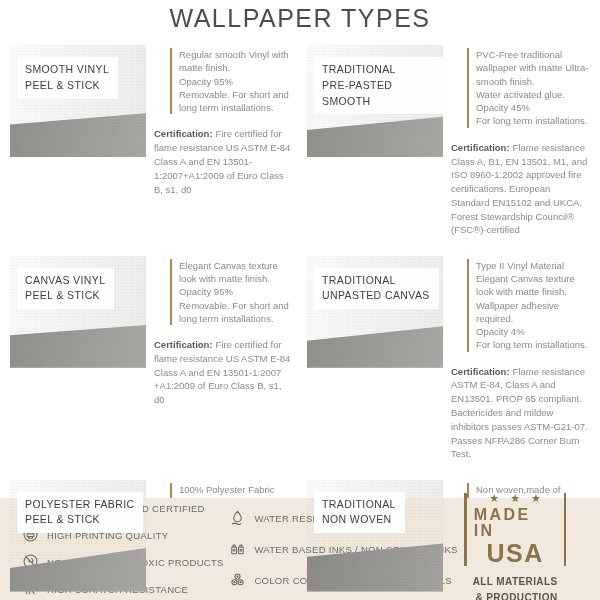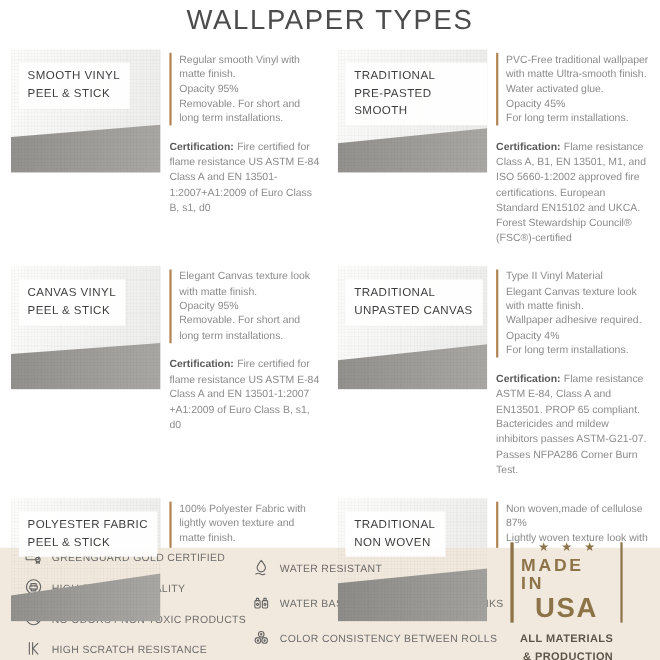--- a/index.html
+++ b/index.html
@@ -38,21 +38,21 @@
   .panel:nth-child(5) .photo::after{clip-path:polygon(0 79%,100% 61%,100% 100%,0 100%);}
   .panel:nth-child(6) .photo::after{clip-path:polygon(0 69%,100% 57%,100% 100%,0 100%);background:linear-gradient(100deg,#8a8985,#a3a29e);}
   .photo-label{
     position:absolute;z-index:3;top:12px;left:7px;max-width:115px;
     background:rgba(255,255,255,.93);padding:5px 9px 5px 8px;
     font-size:10.5px;line-height:1.5;color:#3e3e3e;letter-spacing:.4px;
     white-space:pre-line;font-weight:500;
   }
   .textcol{flex:1;padding-top:1px;min-width:0;}
   .desc{
-    border-left:2px solid #b08350;padding-left:7px;margin:2px 0 13px 0;
+    border-left:2px solid #b08350;padding-left:7px;margin:2px 0 13px 16px;
     font-size:9.5px;line-height:1.4;color:#8b8b8b;white-space:pre-line;
   }
   .cert{font-size:9.5px;line-height:1.45;color:#8b8b8b;}
   .cert-label{font-weight:bold;color:#595959;margin-right:3px;}
   .cert-text{white-space:pre-line;}
   .footer{
     position:absolute;left:0;right:0;bottom:0;height:102px;background:#f1e9dd;
     display:flex;align-items:center;box-sizing:border-box;padding-left:22px;
   }
   .fcol{display:flex;flex-direction:column;justify-content:center;}
@@ -93,21 +93,21 @@
   <div class="panel">
     <div class="photo">
       <div class="photo-label">TRADITIONAL
 PRE-PASTED SMOOTH</div>
     </div>
     <div class="textcol">
       <p class="desc">PVC-Free traditional wallpaper with matte Ultra-smooth finish.
 Water activated glue.
 Opacity 45%
 For long term installations.</p>
-      <p class="cert"><span class="cert-label">Certification:</span><span class="cert-text">Flame resistance Class A, B1, EN 13501, M1, and ISO 5660-1:2002 approved fire certifications. European Standard EN15102 and UKCA. Forest Stewardship Council® (FSC®)-certified</span></p>
+      <p class="cert"><span class="cert-label">Certification:</span><span class="cert-text">Flame resistance Class A, B1, EN 13501, M1, and ISO 8960-1:2002 approved fire certifications. European Standard EN15102 and UKCA. Forest Stewardship Council® (FSC®)-certified</span></p>
     </div>
   </div>
 
   <div class="panel">
     <div class="photo">
       <div class="photo-label">CANVAS VINYL
 PEEL &amp; STICK</div>
     </div>
     <div class="textcol">
       <p class="desc">Elegant Canvas texture look with matte finish.

